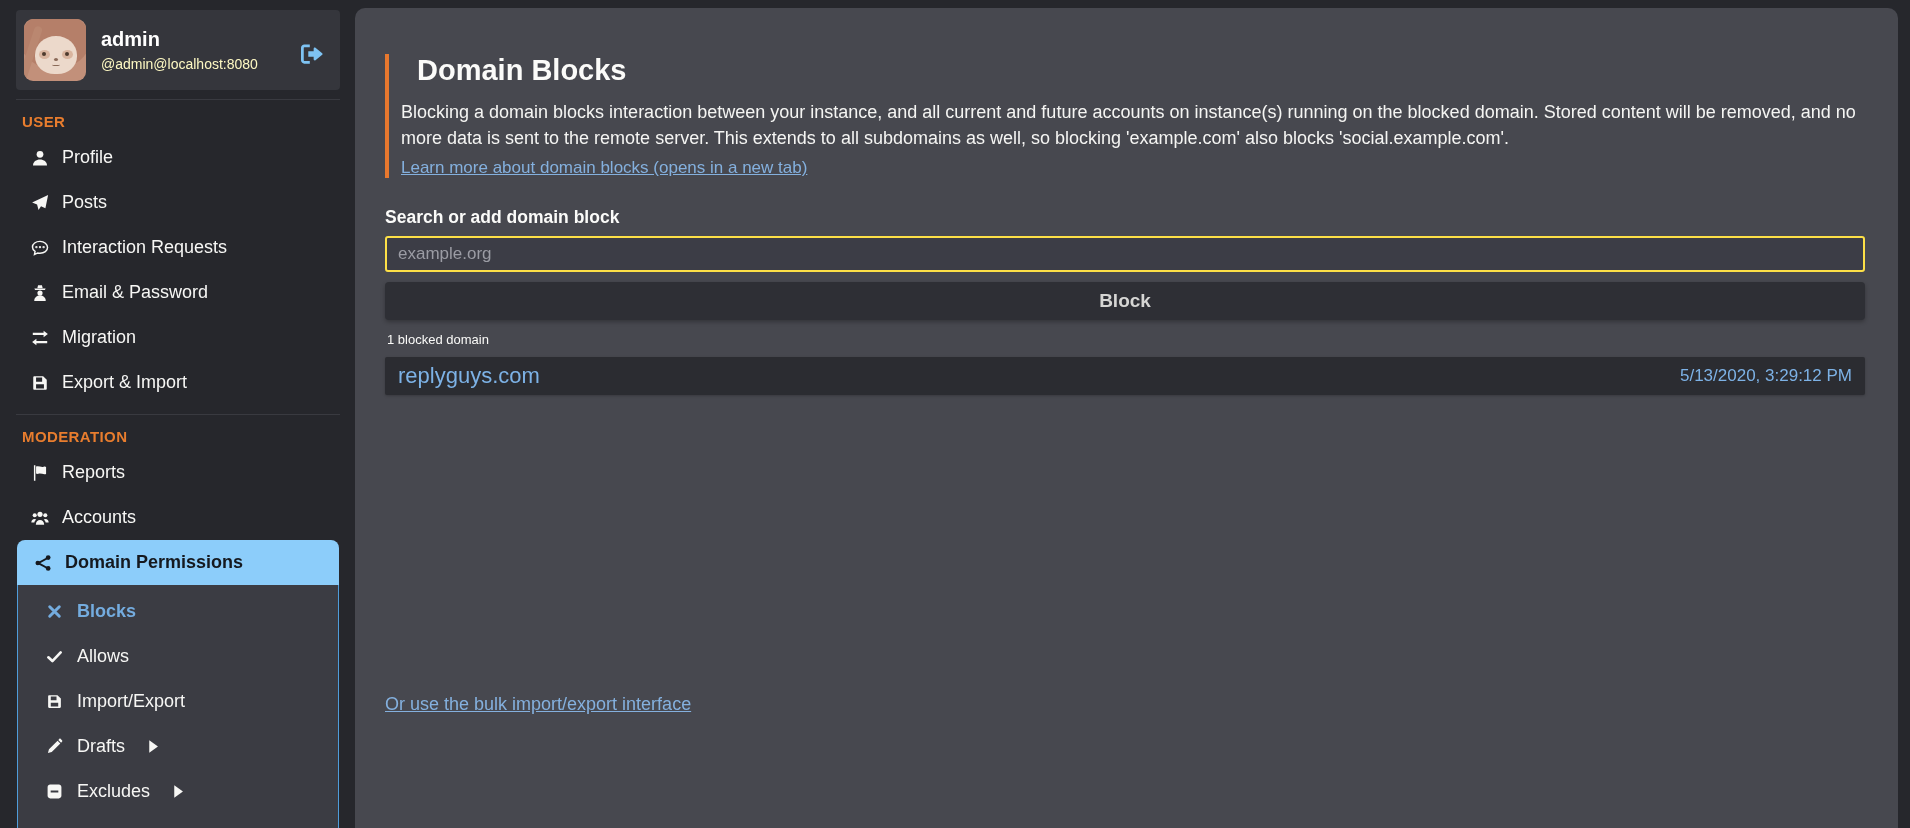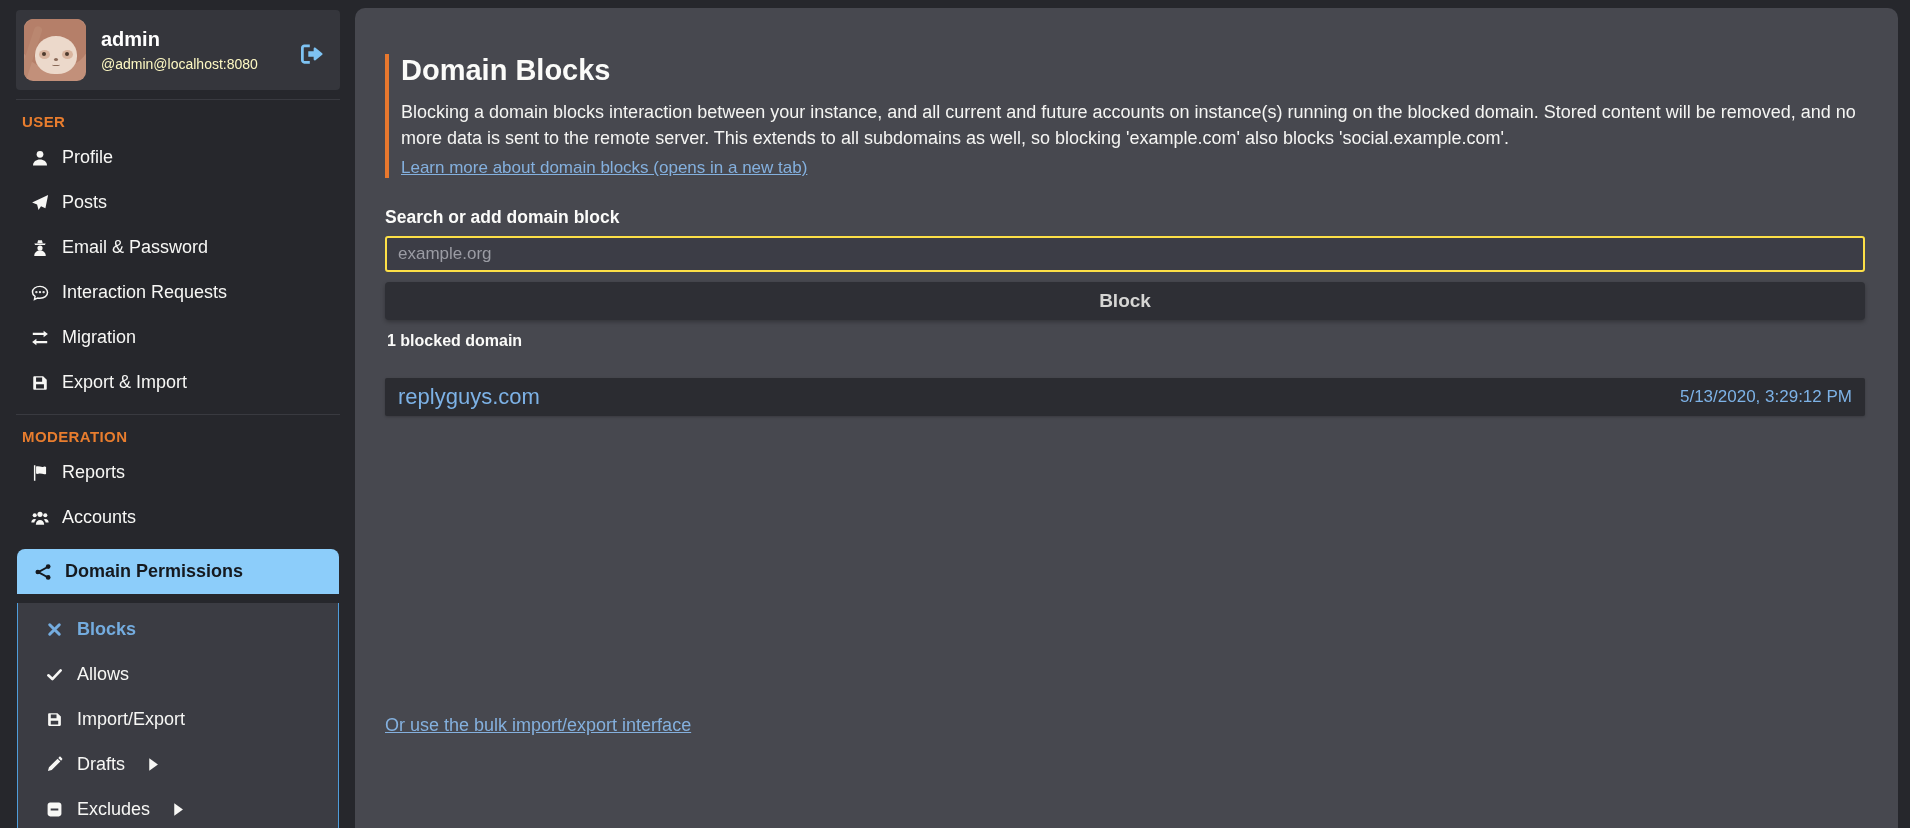--- a/index.html
+++ b/index.html
@@ -27,53 +27,53 @@
   .avatar .mouth { position:absolute; left:17px; top:27px; width:8px; height:3px; border-bottom:1.5px solid #8a6a58; border-radius:50%; }
   .username { font-size:20px; font-weight:bold; color:#ffffff; margin-bottom:5px; }
   .handle { font-size:14px; color:#fef9c3; }
   .logout-btn { position:absolute; right:15px; top:33px; width:26px; height:22px; cursor:pointer; color:#7ec3f3; }
   .divider { border-top:1px solid #393a40; margin:9px 0; }
   .section-label { color:#e87d2e; font-weight:bold; font-size:15px; letter-spacing:.4px; margin:13px 0 5px 6px; }
   .nav-item { display:flex; align-items:center; gap:13px; padding:12px 0 12px 15px; font-size:18px; cursor:pointer; }
   .nav-item svg { width:18px; height:18px; flex:0 0 18px; color:#f7f7f5; }
   .nav-item.selected {
     background:#8ccdfa; color:#15191f; font-weight:bold; border-radius:8px 8px 0 0;
-    margin:9px 1px; padding-left:17px;
+    margin:0 1px; padding-left:17px;
   }
   .nav-item.selected svg { color:#15191f; }
   .submenu {
     background:#3b3c43; border:1px solid #4f9ddb; border-top:none;
     border-radius:0 0 8px 8px; margin:0 1px 6px 1px; padding:4px 0 8px 0;
   }
   .submenu .nav-item { padding-left:28px; gap:14px; }
   .submenu .nav-item svg { width:17px; height:17px; flex:0 0 17px; }
   .nav-item.active { color:#74acdf; font-weight:bold; }
   .nav-item.active svg { color:#74acdf; }
   .caret { width:13px; height:13px; margin-left:6px; color:#f3f3f1; }
   
   .main {
     flex:1; margin:8px 12px 0 0; background:#47484f;
     border-radius:10px 10px 0 0; padding:46px 33px 0 30px;
   }
   .page-header { border-left:4px solid #e8782e; padding-left:12px; margin-bottom:29px; }
-  h1 { font-size:29px; font-weight:bold; color:#fbfbf9; margin-bottom:13px; }
+  h1 { font-size:29px; font-weight:bold; color:#fbfbf9; margin-bottom:13px;margin-left:16px; }
   .description { font-size:18px; line-height:1.42; color:#f5f5f3; margin-bottom:7px; max-width:1465px; }
   a.text-link { color:#84b0de; font-size:17px; text-decoration:underline; cursor:pointer; }
   .field-label { display:block; font-size:17.5px; font-weight:bold; color:#fbfbf9; margin-bottom:8px; }
   .domain-input {
     width:100%; height:36px; background:#3c3d46; border:2px solid #fde047; border-radius:3px;
     color:#f0f0ee; font-size:17px; font-family:"Liberation Sans",sans-serif; padding:0 11px; outline:none;
   }
   .domain-input::placeholder { color:#9b9ca4; }
   .block-btn {
     display:block; width:100%; height:38px; margin-top:10px; background:#2e2f35; border:none;
     border-radius:4px; color:#d6d6d4; font-size:19px; font-weight:bold;
     font-family:"Liberation Sans",sans-serif; cursor:pointer; box-shadow:0 2px 4px rgba(0,0,0,.28);
   }
-  .count-text { font-size:16px; color:#fafaf8; margin:12px 0 28px 2px;font-weight:bold; }
+  .count-text { font-size:13px; color:#fafaf8; margin:12px 0 10px 2px; }
   .domain-row {
     height:38px; background:#2b2c31; border-radius:2px; display:flex; align-items:center;
     justify-content:space-between; padding:0 13px; box-shadow:0 1px 3px rgba(0,0,0,.22);
   }
   .domain-row a { color:#7db2e6; font-size:22px; text-decoration:none; cursor:pointer; }
   .domain-row .date { color:#7db2e6; font-size:17px; }
   .bulk-link-wrap { margin-top:299px; }
   .bulk-link-wrap a { font-size:18px;text-align:right; }
 </style>
 </head>
@@ -115,41 +115,41 @@
     </div>
 
     <div class="nav-item">
       <svg viewBox="0 0 16 16" fill="currentColor">
           <path d="M15.2.8 1 7.5l4.4 1.8 1.3 4.9 2.2-3.3 3.9 1.7z"></path>
         </svg>
       <span>Posts</span>
     </div>
 
     <div class="nav-item">
-      <svg viewBox="0 0 16 16" fill="currentColor">
-          <path d="M5.6 3.7 6.3 1h3.4l.7 2.7z"></path>
-          <path d="M3 3.9h10l-.6 1.5H3.6z"></path>
-          <circle cx="8" cy="8.1" r="2.3"></circle>
-          <path d="M2.9 15c0-3 2.3-4.7 5.1-4.7s5.1 1.7 5.1 4.7z"></path>
-        </svg>
-      <span>Email &amp; Password</span>
-    </div>
-
-    <div class="nav-item">
       <svg viewBox="0 0 16 16" fill="none" stroke="currentColor" stroke-width="1.3">
         <path d="M8 2.1c-3.8 0-6.7 2.2-6.7 5 0 1.6.9 3 2.3 3.9l-.5 2.7 2.9-1.3c.6.2 1.3.2 2 .2 3.8 0 6.7-2.2 6.7-5s-2.9-5.5-6.7-5.5z"></path>
         <circle cx="4.8" cy="7.2" r=".4" fill="currentColor"></circle>
           <circle cx="8" cy="7.2" r=".4" fill="currentColor"></circle>
           <circle cx="11.2" cy="7.2" r=".4" fill="currentColor"></circle>
       </svg>
       <span>Interaction Requests</span>
     </div>
 
     <div class="nav-item">
       <svg viewBox="0 0 16 16" fill="currentColor">
+          <path d="M5.6 3.7 6.3 1h3.4l.7 2.7z"></path>
+          <path d="M3 3.9h10l-.6 1.5H3.6z"></path>
+          <circle cx="8" cy="8.1" r="2.3"></circle>
+          <path d="M2.9 15c0-3 2.3-4.7 5.1-4.7s5.1 1.7 5.1 4.7z"></path>
+        </svg>
+      <span>Email &amp; Password</span>
+    </div>
+
+    <div class="nav-item">
+      <svg viewBox="0 0 16 16" fill="currentColor">
           <path d="M11.2 1.5v1.9H1.6v2h9.6v1.9L15 4.4z"></path>
           <path d="M4.8 8.7v1.9h9.6v2H4.8v1.9L1 11.6z"></path>
         </svg>
       <span>Migration</span>
     </div>
 
     <div class="nav-item">
       <svg viewBox="0 0 16 16" fill="currentColor">
           <path fill-rule="evenodd" d="M3 2c-.55 0-1 .45-1 1v10c0 .55.45 1 1 1h10c.55 0 1-.45 1-1V5.2L10.8 2zm1.5 1.2h5.4v3.6H4.5zm0 6h7v3.6h-7z"></path>
         </svg>

